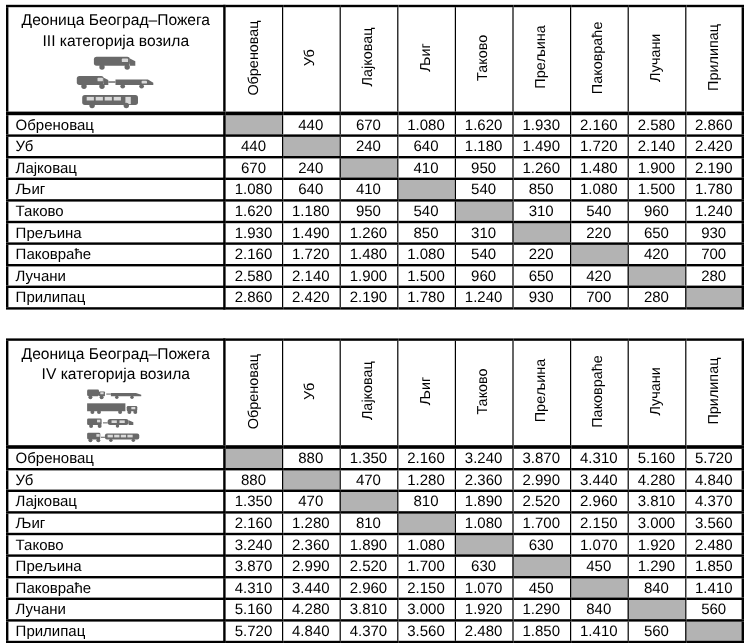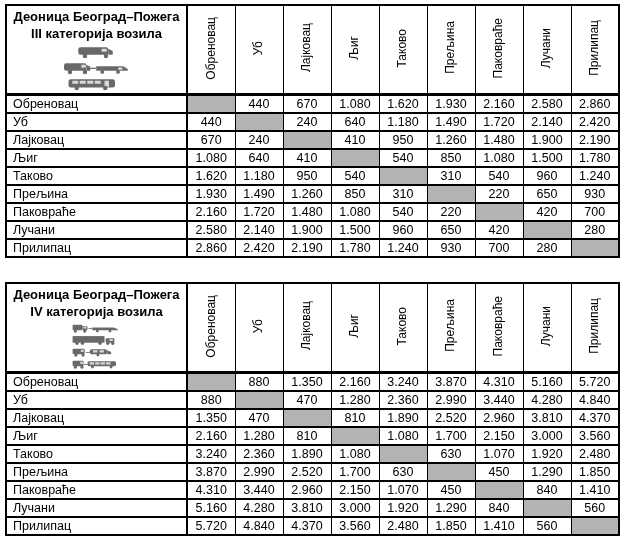--- a/index.html
+++ b/index.html
@@ -5,21 +5,21 @@
   html,body{margin:0;padding:0;background:#fff;}
   body{width:627px;height:536px;overflow:hidden;font-family:"Liberation Sans",sans-serif;color:#000;}
   .page{position:relative;width:627px;height:536px;background:#fff;}
   table.toll{position:absolute;left:5px;width:615px;border-collapse:collapse;table-layout:fixed;border:2px solid #000;background:#fff;}
   #t1{top:4px;}
   #t2{top:282px;}
   col.c-label{width:181px;}
   th,td{border-left:1px solid #000;border-right:1px solid #000;border-top:2px solid #000;border-bottom:2px solid #000;padding:0;}
   thead th{border-bottom:3px solid #000;}
   .corner{vertical-align:top;padding-top:3px;border-right:2px solid #000;}
-  .tline{font-weight:bold;font-size:13px;text-align:center;line-height:1.3;letter-spacing:0;}
+  .tline{font-weight:normal;font-size:13px;text-align:center;line-height:1.3;letter-spacing:0;}
   .icons{margin-top:2px;text-align:center;}
   .veh{display:block;line-height:0;}
   .veh svg{display:block;margin:1px auto;width:auto;}
   #t1 .veh svg{height:15px;}
   #t2 .veh svg{height:11px;}
   .vhead{vertical-align:middle;text-align:center;font-size:12px;font-weight:normal;}
   #t1 .vhead{height:85px;}
   #t2 .vhead{height:81px;}
   .vhead span{writing-mode:vertical-rl;transform:rotate(180deg);display:inline-block;line-height:1.1;white-space:nowrap;}
   tbody td{height:16px;line-height:16px;font-size:12.5px;}

